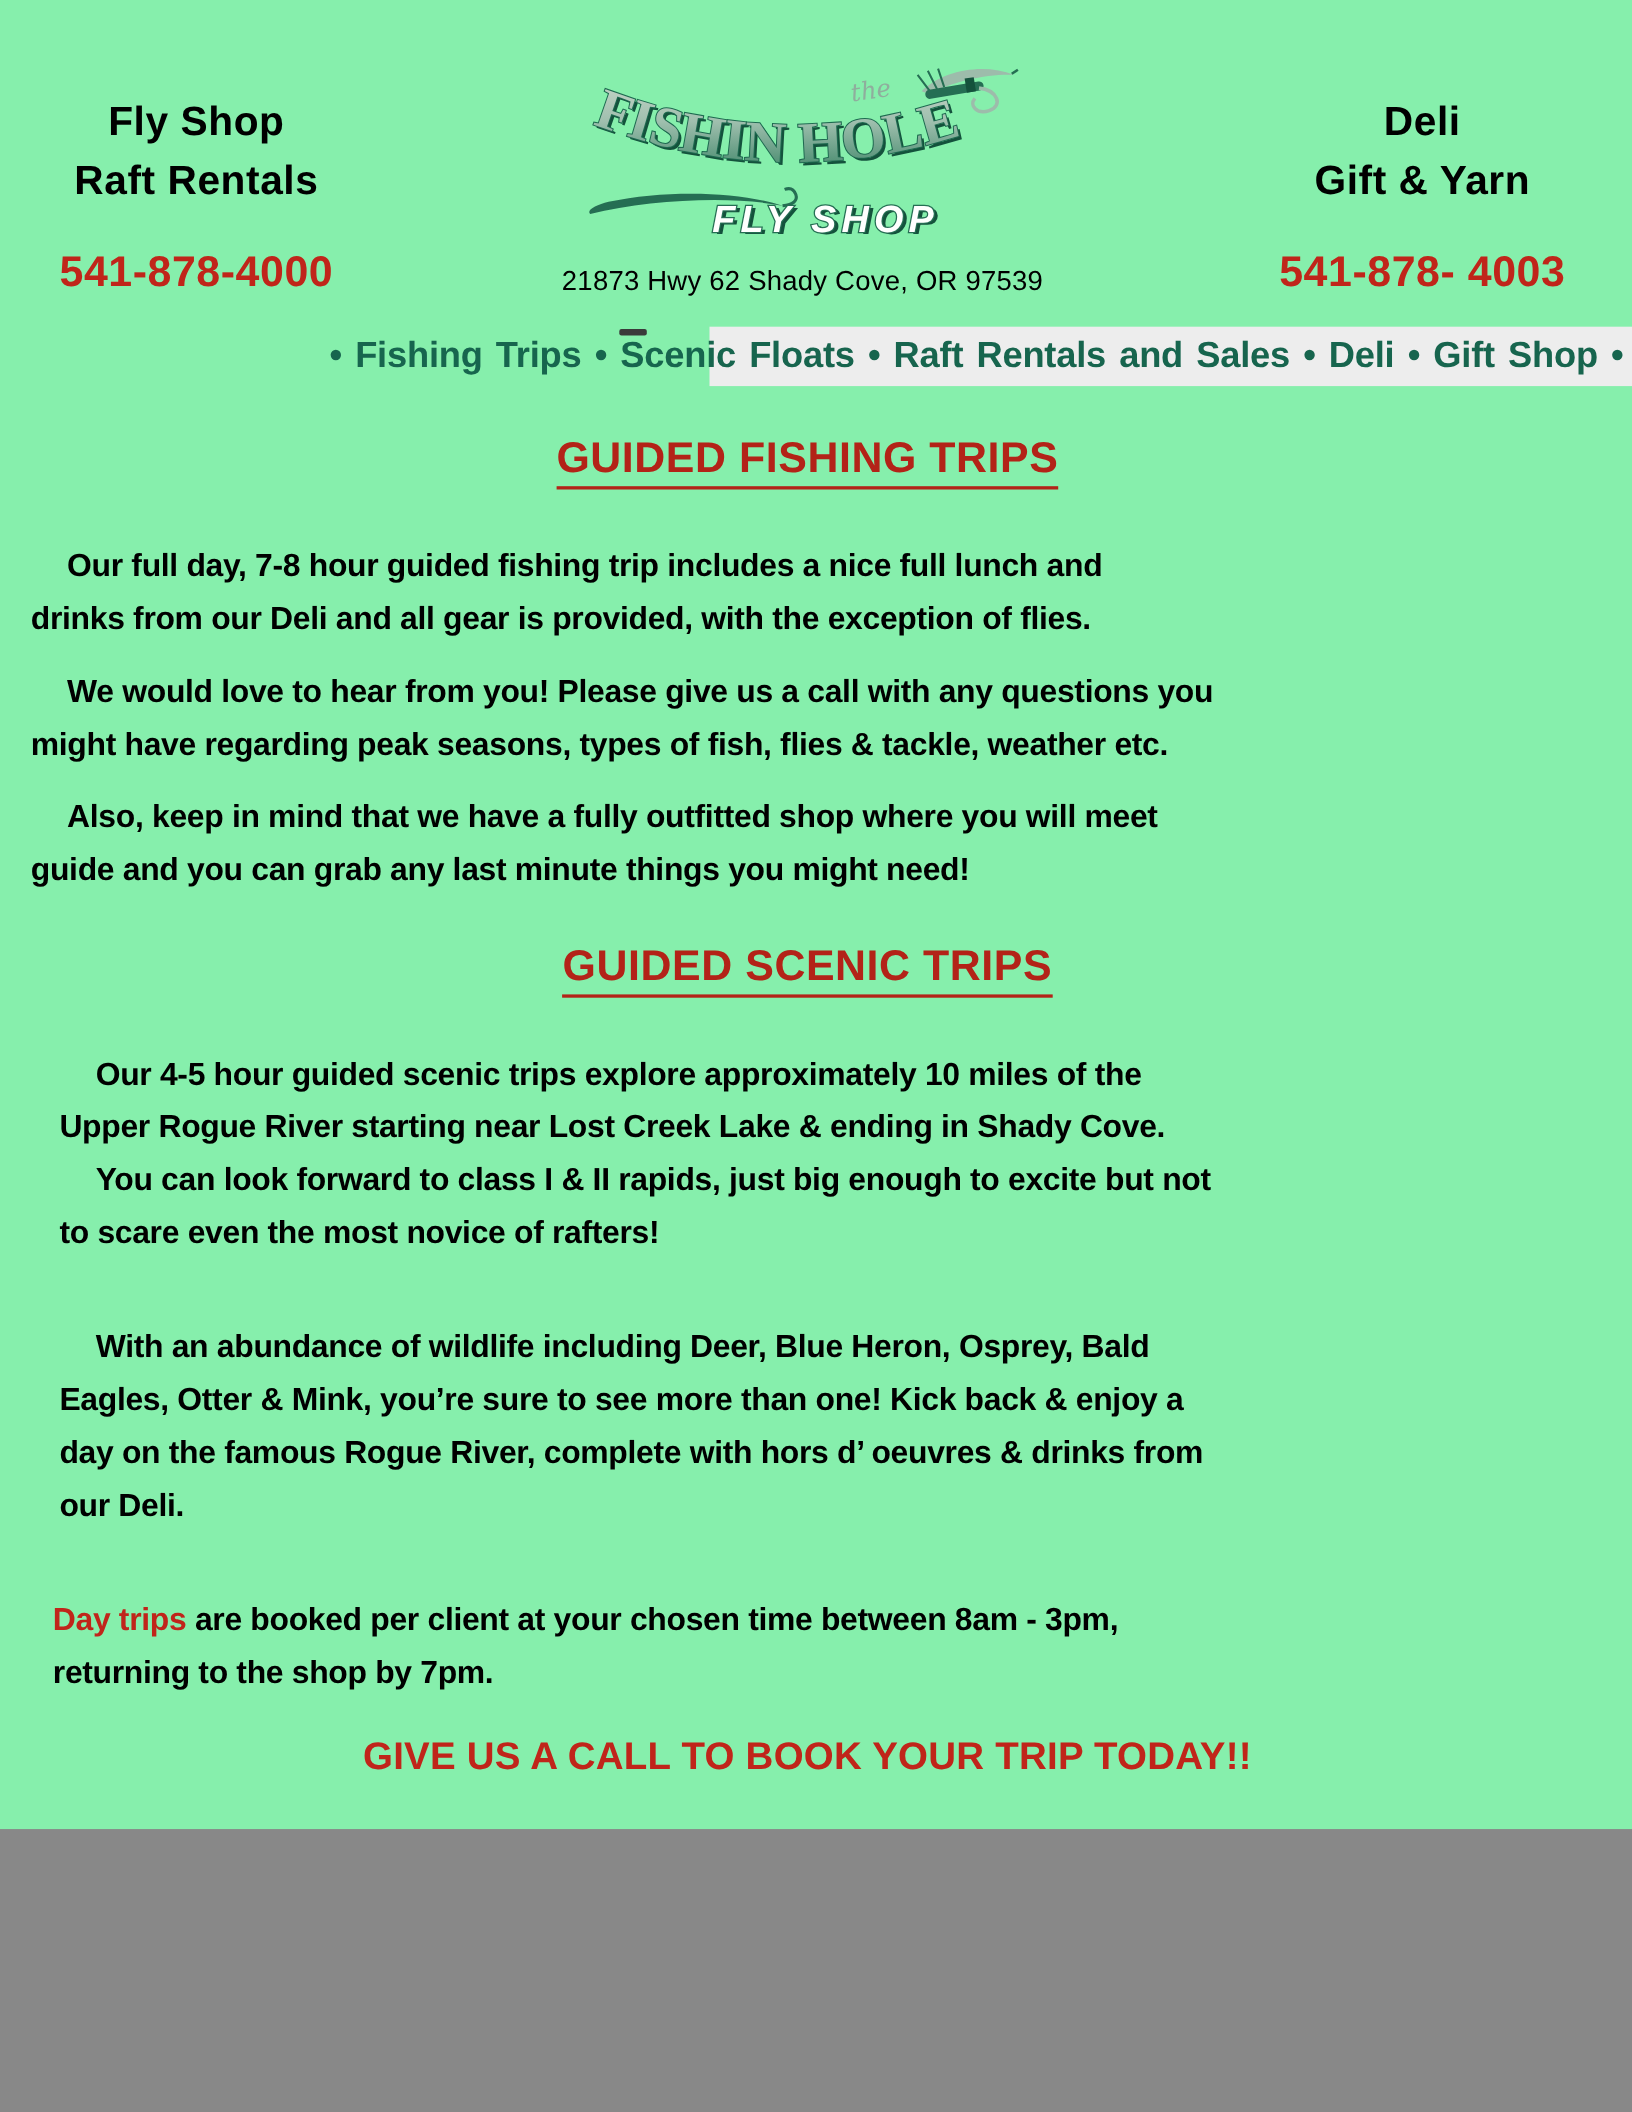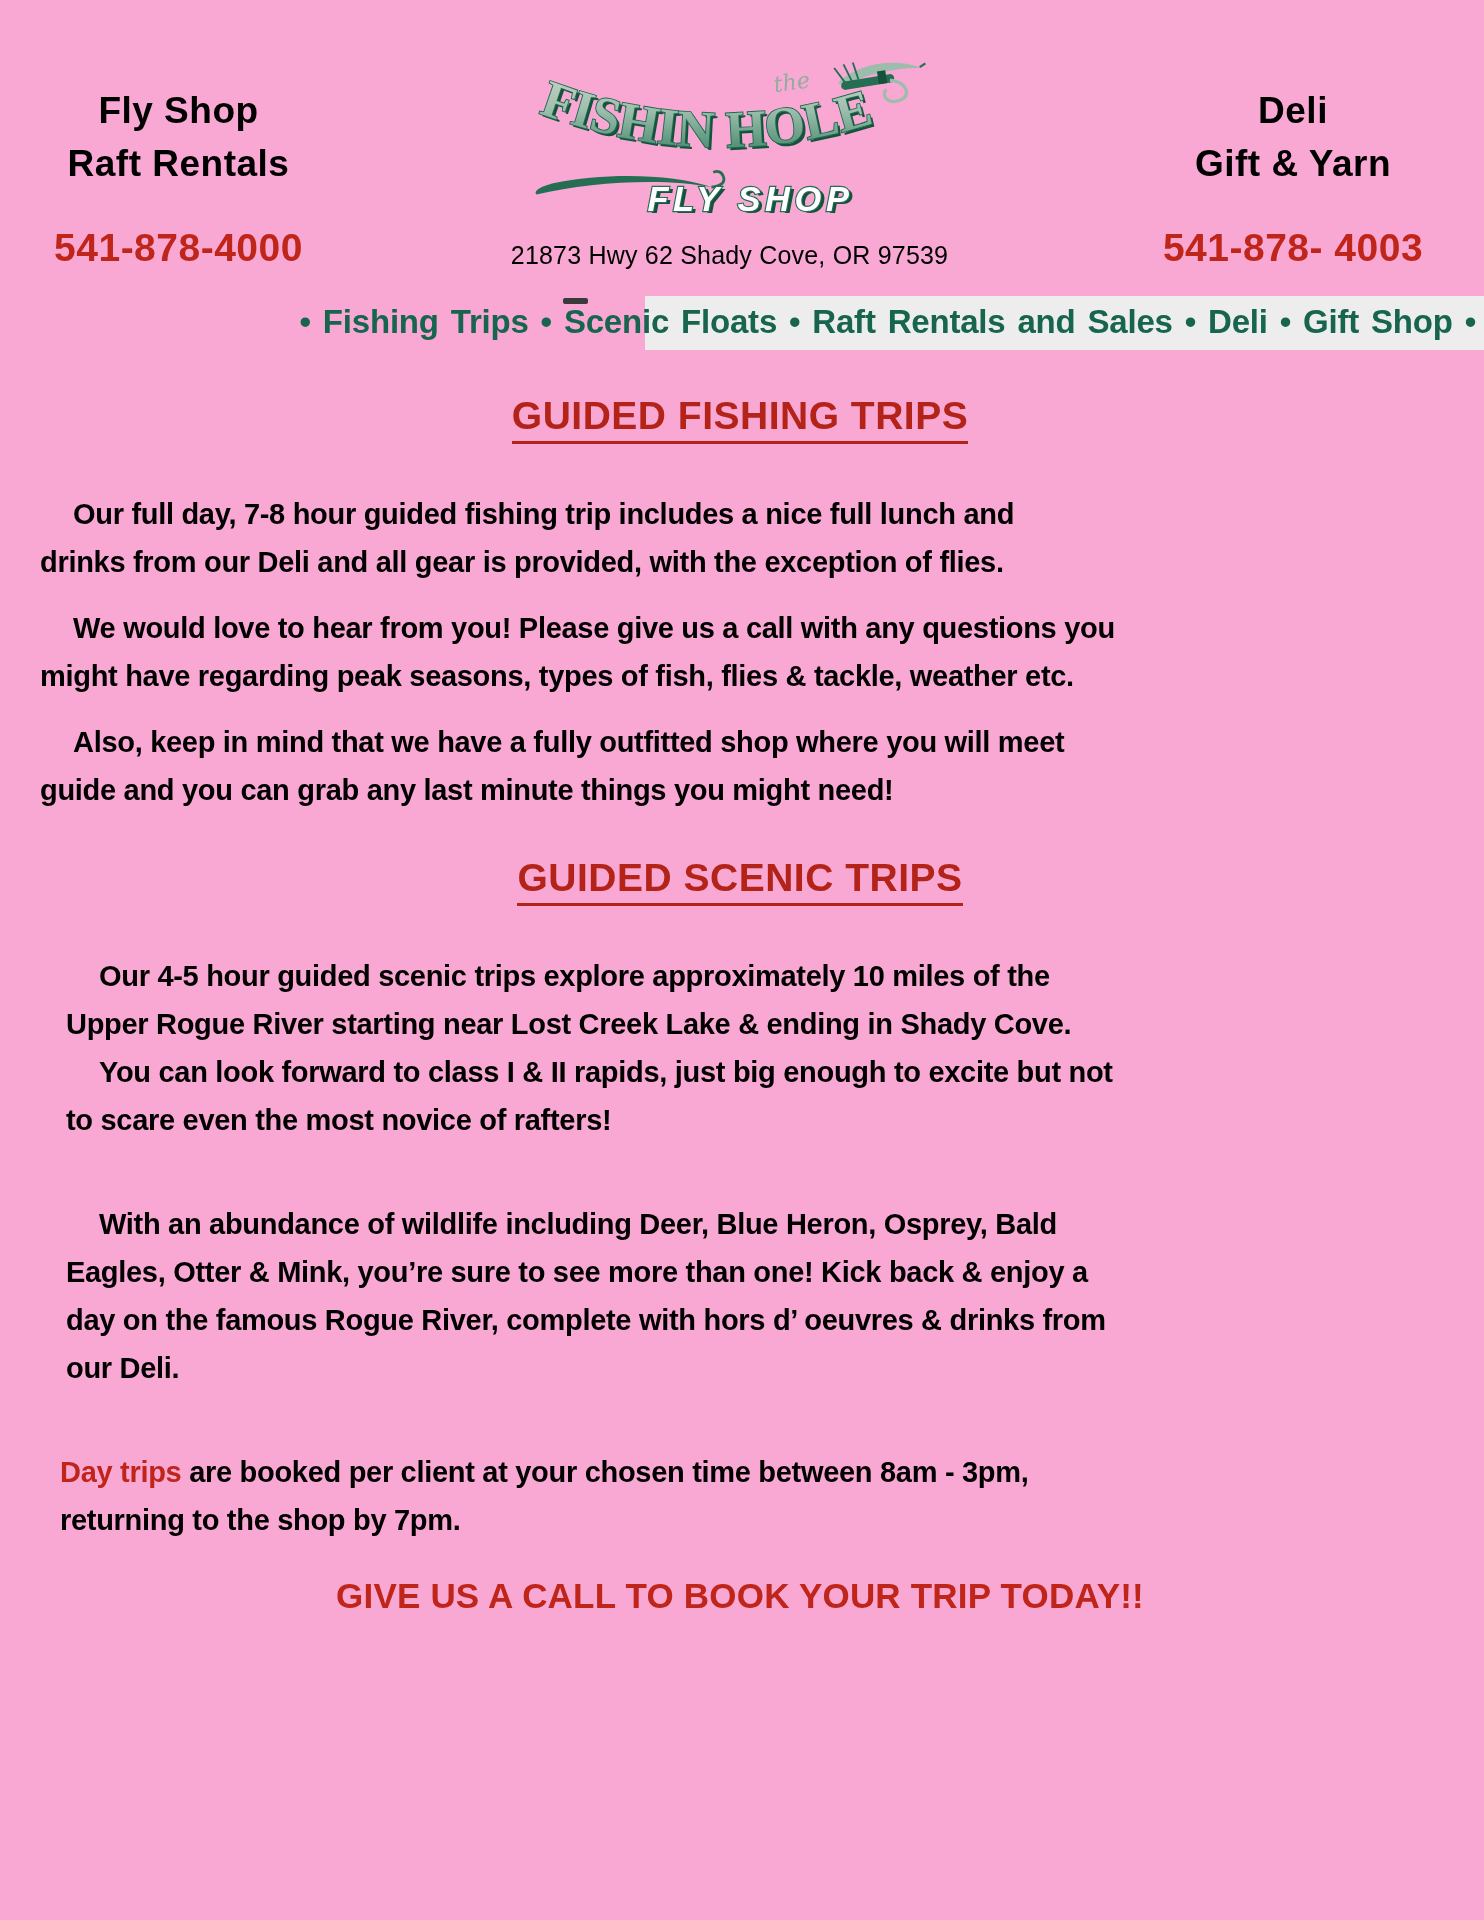--- a/index.html
+++ b/index.html
@@ -1,38 +1,38 @@
 <!DOCTYPE html>
 <html><head>
 <meta charset="utf-8">
 <style>
   html,body { margin:0; padding:0; background:#888; }
   .page {
-    width:1484px; height:1920px; margin:0 auto; background:#f9a8d4;
+    width:1484px; height:1663px; margin:0 auto; background:#86efac;
     position:relative; overflow:hidden;
     font-family:"Liberation Sans", sans-serif; color:#000;
   }
   
   .header { display:flex; align-items:flex-start; padding:55px 26px 0 26px; }
   .hdr-col { text-align:center; }
   .hdr-left  { width:305px; padding-top:30px; }
   .hdr-right { width:330px; padding-top:30px; }
   .hdr-center{ flex:1; text-align:center; }
   .hdr-line  { font-size:37px; font-weight:700; line-height:1.42; letter-spacing:0.5px; }
   .hdr-phone { margin-top:36px; font-size:39px; font-weight:700; color:#c0251a; letter-spacing:0.5px; }
   .logo-svg  { width:410px; height:160px; }
   .address   { font-size:25px; font-weight:400; margin-top:22px; letter-spacing:0.2px; }
   
   .nav { position:relative; margin-top:26px; padding:7px 8px 9px 8px; }
   .nav-band { position:absolute; left:645px; right:0; top:0; bottom:0; background:#ededed; }
   .nav-text { position:relative; white-space:nowrap; color:#17654e;
               font-size:33px; font-weight:700; letter-spacing:-0.2px; word-spacing:3px;text-align:right; }
   .nav-mark { position:absolute; left:563px; top:2px; width:25px; height:6px; background:#3a3a3a; border-radius:2px; }
   
-  .content { padding:0 44px 0 40px; }
+  .content { padding:0 44px 0 28px; }
   .section-heading { text-align:center; margin:44px 0 0 0; }
   .section-heading span {
     display:inline-block; color:#b32318; font-size:39px; font-weight:700;
     letter-spacing:0.5px; border-bottom:3px solid #b32318; padding-bottom:3px;
   }
   .body-p {
     font-size:29px; font-weight:700; line-height:48px; letter-spacing:-0.3px;
     margin:0 0 18px 0; white-space:pre-line;
   }
   .first-after-heading { margin-top:46px; }

